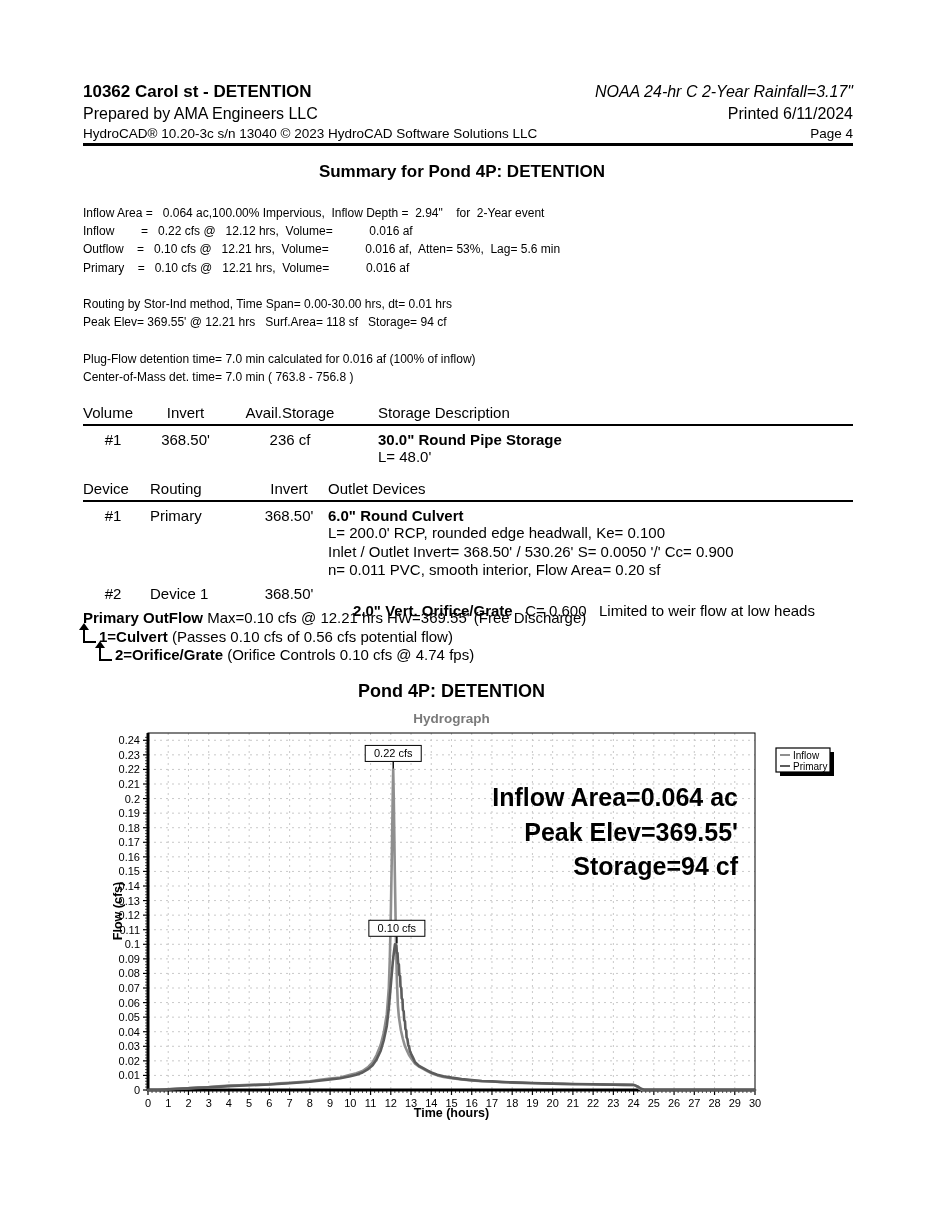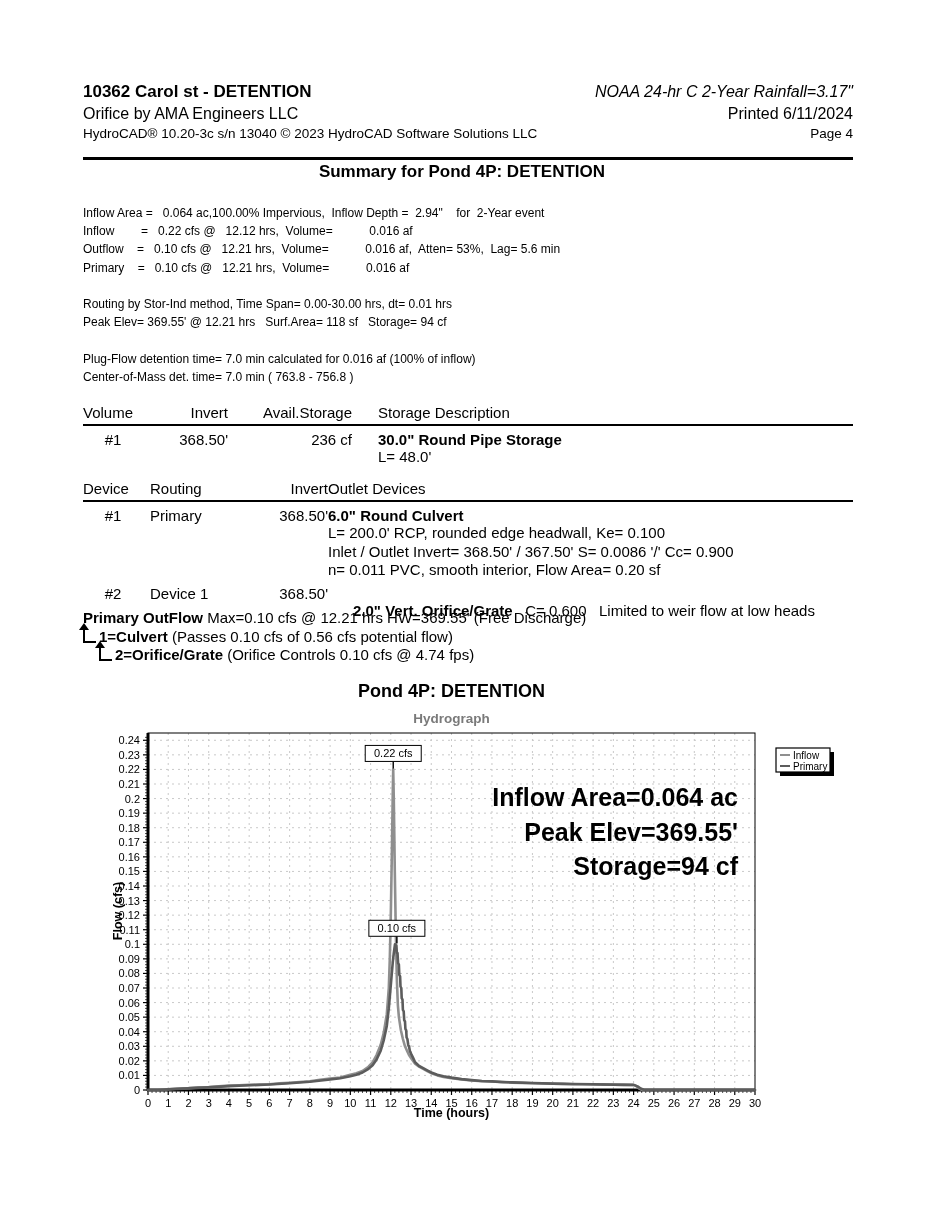--- a/index.html
+++ b/index.html
@@ -5,37 +5,37 @@
   html,body{margin:0;padding:0;background:#fff;}
   body{width:936px;height:1212px;position:relative;font-family:"Liberation Sans",sans-serif;color:#000;}
   .abs{position:absolute;}
   
   #header{left:83px;top:82px;width:770px;}
   .hrow{display:flex;justify-content:space-between;align-items:baseline;text-align:center;}
   .hrow1 .l{font-size:17px;font-weight:bold;}
   .hrow1 .r{font-size:16px;font-style:italic;}
   .hrow2{margin-top:3px;}
   .hrow2 .l,.hrow2 .r{font-size:16px;}
-  .hrow3{margin-top:3px;border-bottom:3px solid #000;padding-bottom:16px;}
+  .hrow3{margin-top:3px;border-bottom:3px solid #000;padding-bottom:2px;}
   .hrow3 .l,.hrow3 .r{font-size:13.5px;}
   
   #summary-title{left:77px;top:162px;width:770px;text-align:center;font-size:17px;font-weight:bold;}
   .textline{white-space:pre;font-size:12px;line-height:18.2px;}
   #summary-block{left:83px;top:204px;}
   #routing-block{left:83px;top:295px;}
   #plugflow-block{left:83px;top:350px;}
   
   .tbl{left:83px;width:770px;font-size:15px;}
   #vol-table{top:404px;}
   #dev-table{top:480px;}
   .vhead,.vrow{display:grid;grid-template-columns:60px 85px 124px auto;}
   .dhead,.drow{display:grid;grid-template-columns:60px 107px 78px auto;}
   .vhead,.dhead{border-bottom:2px solid #000;padding-bottom:3px;}
   .vrow,.drow{padding-top:5px;}
-  .c-c{text-align:center;} .c-r{text-align:right;} .c-l{text-align:left;}
+  .c-c{text-align:center;} .c-r{text-align:center;} .c-l{text-align:left;}
   .vhead .c4,.vrow .c4{padding-left:26px;}
   .dhead .c4,.drow .c4{padding-left:0;}
   .dhead .c2,.drow .c2{padding-left:7px;}
   .bold{font-weight:bold;}
   .sub{line-height:18.5px;}
   
   #outflow-block{left:83px;top:609px;font-size:15px;}
   #outflow-block .oline{line-height:18.5px;}
   .conn{display:inline-block;position:relative;width:11px;height:12px;border-left:2px solid #000;border-bottom:2px solid #000;margin-right:3px;vertical-align:-1px;}
   .conn::before{content:"";position:absolute;left:-6px;top:-6px;width:0;height:0;border-left:5px solid transparent;border-right:5px solid transparent;border-bottom:7px solid #000;}
@@ -48,21 +48,21 @@
 </style>
 </head>
 <body>
 
 <div class="abs" id="header">
   <div class="hrow hrow1">
     <span class="l">10362 Carol st - DETENTION</span>
     <span class="r">NOAA 24-hr C  2-Year Rainfall=3.17"</span>
   </div>
   <div class="hrow hrow2">
-    <span class="l">Orifice by AMA Engineers LLC</span>
+    <span class="l">Prepared by AMA Engineers LLC</span>
     <span class="r">Printed  6/11/2024</span>
   </div>
   <div class="hrow hrow3">
     <span class="l">HydroCAD® 10.20-3c  s/n 13040  © 2023 HydroCAD Software Solutions LLC</span>
     <span class="r">Page 4</span>
   </div>
 </div>
 
 <div class="abs" id="summary-title">Summary for Pond 4P: DETENTION</div>
 
@@ -108,21 +108,21 @@
     <span class="c-r">Invert</span>
     <span class="c4 c-l">Outlet Devices</span>
   </div>
   <div class="drow">
     <span class="c-c">#1</span>
     <span class="c2 c-l">Primary</span>
     <span class="c-r">368.50'</span>
     <span class="c4 c-l">
       <span class="bold">6.0"  Round Culvert</span>
       <span class="sub" style="display:block;">L= 200.0'   RCP, rounded edge headwall,  Ke= 0.100</span>
-      <span class="sub" style="display:block;">Inlet / Outlet Invert= 368.50' / 367.50'   S= 0.0086 '/'   Cc= 0.900</span>
+      <span class="sub" style="display:block;">Inlet / Outlet Invert= 368.50' / 530.26'   S= 0.0050 '/'   Cc= 0.900</span>
       <span class="sub" style="display:block;">n= 0.011  PVC, smooth interior,  Flow Area= 0.20 sf</span>
     </span>
   </div>
   <div class="drow">
     <span class="c-c">#2</span>
     <span class="c2 c-l">Device 1</span>
     <span class="c-r">368.50'</span>
     <span class="c4 c-l" style="white-space:pre;">
       <span class="bold">2.0" Vert. Orifice/Grate</span><span>   C= 0.600   Limited to weir flow at low heads</span>
     </span>

